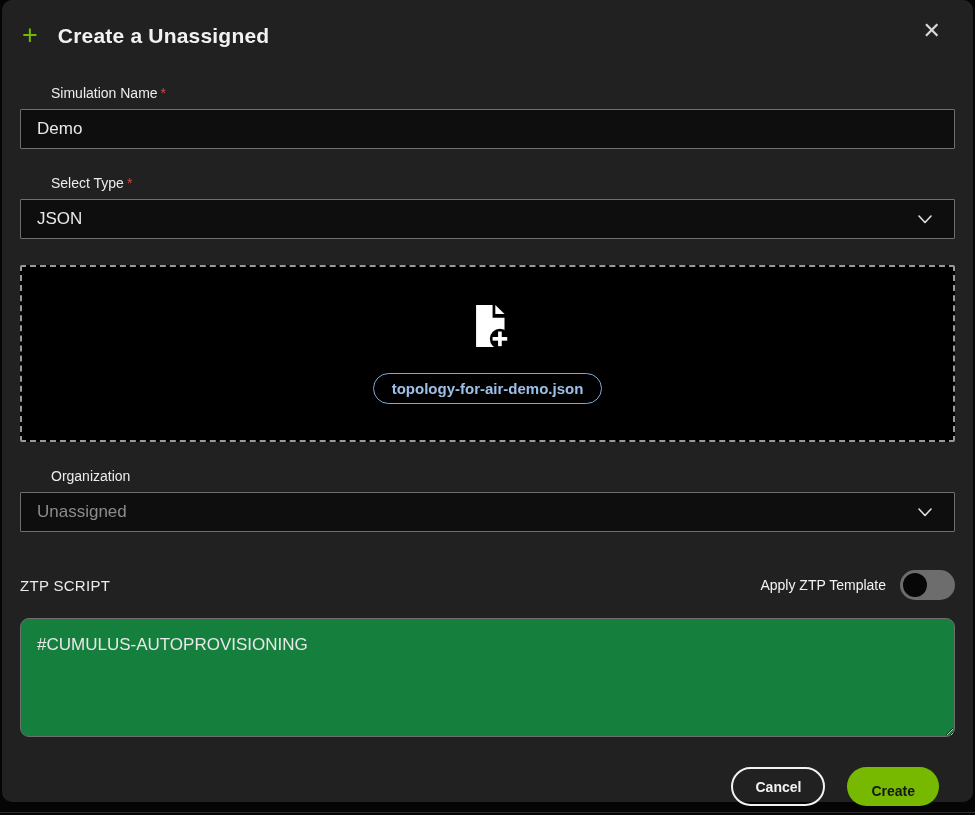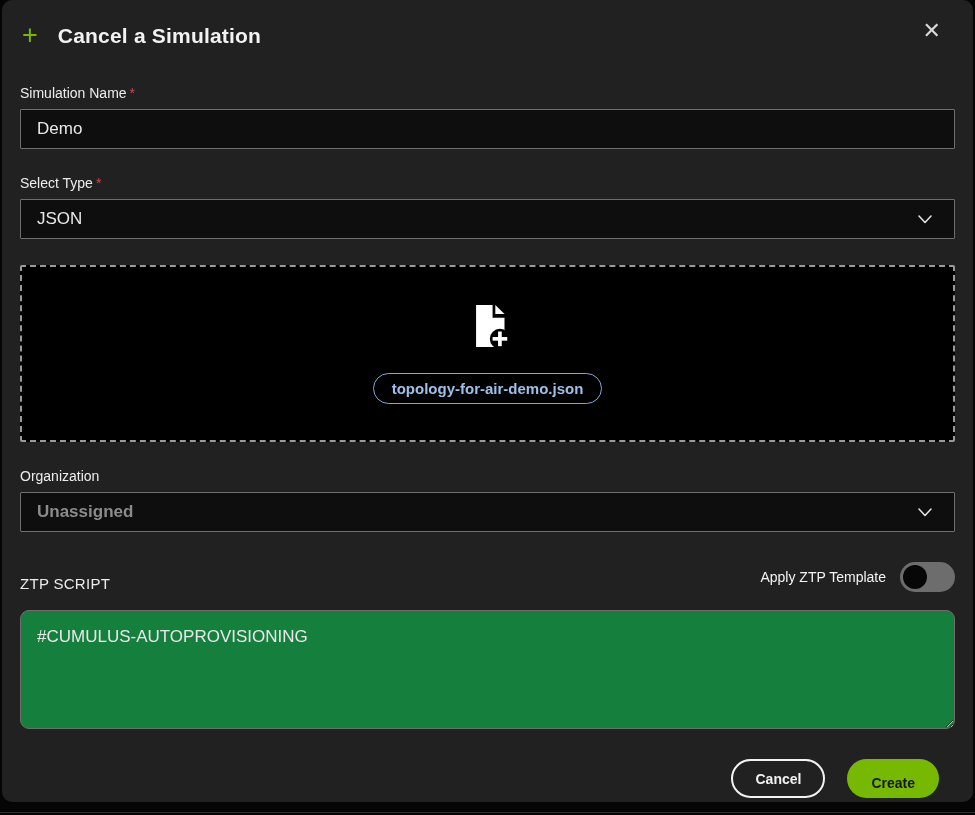--- a/index.html
+++ b/index.html
@@ -27,58 +27,58 @@
   }
   .modal-title { font-size: 21px; font-weight: 700; color: #f2f2f2; letter-spacing: 0.2px; }
   .close-btn {
     position: absolute; top: -2px; right: 14px;
     background: none; border: none; color: #d8d8d8; font-size: 22px; font-weight: 300;
     cursor: pointer; line-height: 1; font-family: "Liberation Sans", sans-serif;
   }
 
   
   .field-group { margin-bottom: 26px; }
-  .field-label { font-size: 14px; color: #ececec; margin-bottom: 8px; display: block; }
+  .field-label { font-size: 14px; color: #ececec; margin-bottom: 8px; display: block; margin-left: 31px; }
   .req { color: #cf4a43; margin-left: 3px; }
 
   .text-input, .select-box {
     width: 100%; height: 40px;
     background: #0e0e0e; border: 1px solid #6e6e6e; border-radius: 1px;
     color: #e8e8e8; font-size: 17px; padding: 0 16px;
     font-family: "Liberation Sans", sans-serif;
     outline: none;
   }
   .select-box {
     display: flex; align-items: center; justify-content: space-between;
     cursor: pointer;
   }
   .select-box .value { font-size: 17px; color: #e8e8e8; }
-  .select-box .value.placeholder { color: #8b8b8b; font-weight: bold; }
+  .select-box .value.placeholder { color: #8b8b8b; }
   .chev { flex: 0 0 auto; margin-right: 6px; }
 
   
   .dropzone {
     margin: 22px 0 26px 0; height: 177px;
     background: #000; border: 2px dashed #9a9a9a; border-radius: 2px;
     display: flex; flex-direction: column; align-items: center; justify-content: center;
     cursor: pointer;
   }
   .file-chip {
     margin-top: 24px;
     border: 1px solid #7ea9d8; border-radius: 16px;
     padding: 6px 18px;
     color: #9dc0e8; font-size: 15px; font-weight: 700;
     background: transparent; cursor: pointer;
     font-family: "Liberation Sans", sans-serif;
   }
 
   
   .ztp-row {
-    display: flex; align-items: flex-end; justify-content: space-between;
-    margin: 30px 0 18px 0;
+    display: flex; align-items: center; justify-content: space-between;
+    margin: 38px 0 18px 0;
   }
   .ztp-label { font-size: 15px; color: #ececec; letter-spacing: 0.3px; }
   .ztp-right { display: flex; align-items: center; gap: 14px; }
   .toggle-label { font-size: 14px; color: #f4f4f4; }
   .toggle {
     width: 55px; height: 30px; border-radius: 15px; background: #6d6d6d;
     position: relative; cursor: pointer; border: none; flex: 0 0 auto;
   }
   .toggle .knob {
     position: absolute; top: 3px; left: 3px; width: 24px; height: 24px;
@@ -109,21 +109,21 @@
 </style>
 </head>
 <body>
 
 <div class="stage">
   <div class="modal">
 
     
     <div class="modal-header">
       <span class="plus-icon">+</span>
-      <span class="modal-title">Cancel a Simulation</span>
+      <span class="modal-title">Create a Unassigned</span>
       <button class="close-btn">✕</button>
     </div>
 
     
     <div class="field-group">
       <label class="field-label"><span>Simulation Name</span><span class="req">*</span></label>
       <input class="text-input" type="text" value="Demo" style="">
     </div>
 
     

